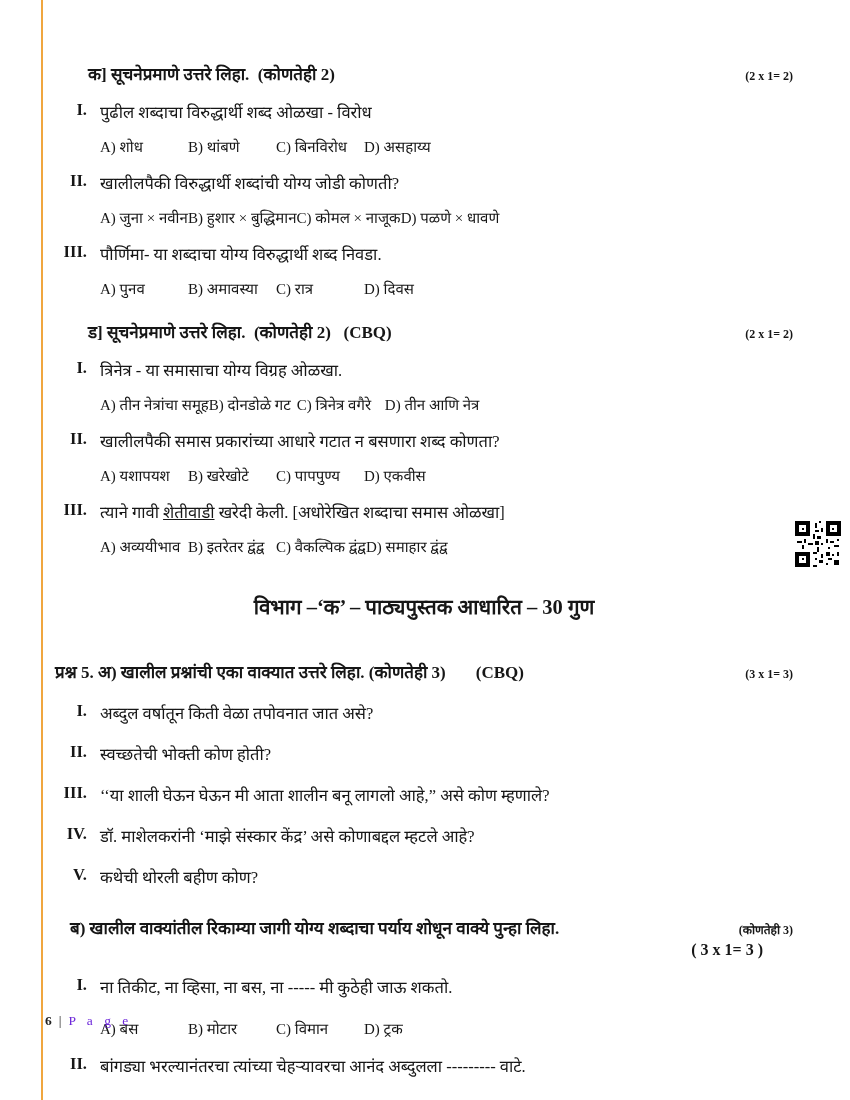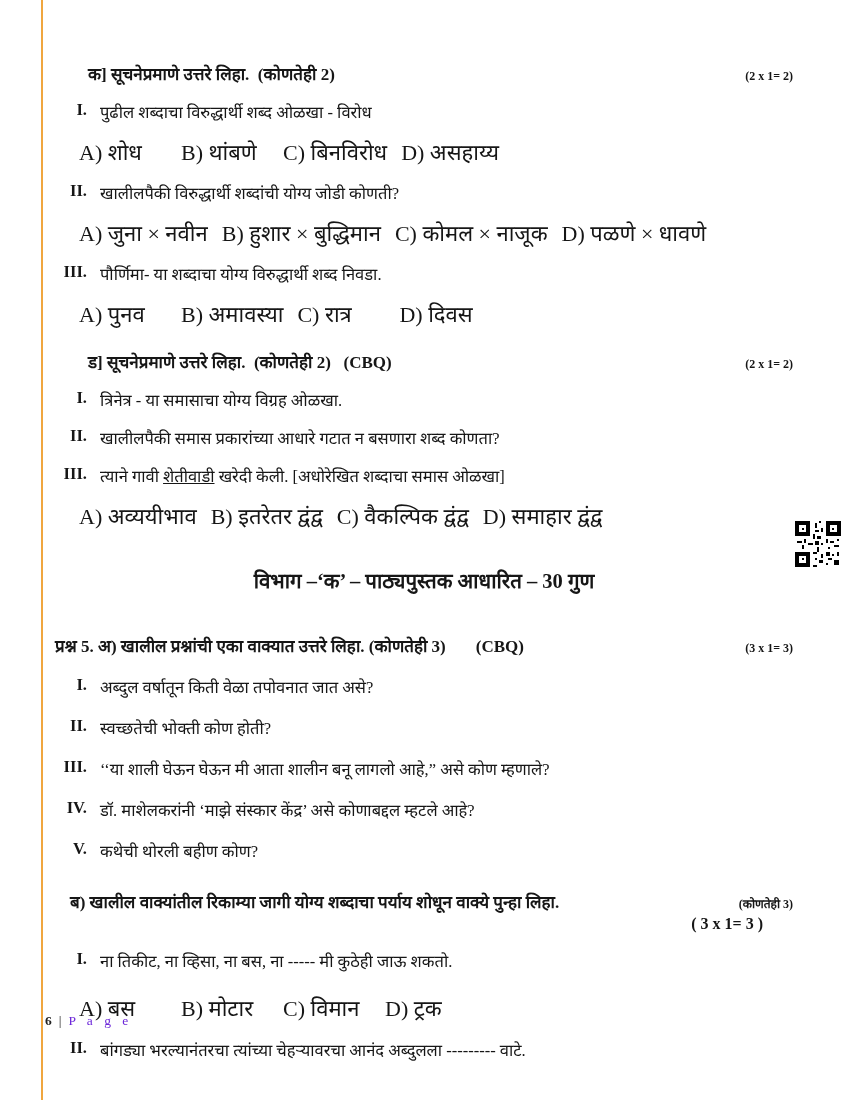--- a/index.html
+++ b/index.html
@@ -16,21 +16,21 @@
               font-weight:700; font-size:17px; white-space:pre-wrap; }
   .sec-head .title { padding-left:33px; }
   .marks { font-weight:700; font-size:12px; white-space:nowrap; }
 
   .q-row { display:flex; margin-top:15px; font-size:16.5px; }
   .q-num { width:45px; min-width:45px; text-align:right; padding-right:13px;
            font-weight:700; }
   .q-text { flex:1; }
   .ul { text-decoration:underline; }
 
-  .opts { display:flex; gap:14px; margin-top:13px; margin-left:24px; font-size:22px; }
+  .opts { display:flex; margin-top:13px; margin-left:45px; font-size:15px; }
   .opt { min-width:88px; white-space:nowrap; }
 
   .sec-d-gap { margin-top:22px; }
 
   .division-heading { text-align:center; font-weight:700; font-size:20.5px;
                       margin-top:36px; }
 
   .q5-head { margin-top:40px; }
   .q5-head .title { padding-left:0; }
   .cbq { margin-left:30px; font-weight:700; }
@@ -101,24 +101,36 @@
 
   <div class="sec-head sec-d-gap">
     <span class="title">ड] सूचनेप्रमाणे उत्तरे लिहा.  (कोणतेही 2)   (CBQ)</span>
     <span class="marks">(2 x 1= 2)</span>
   </div>
 
   <div class="q-row">
     <span class="q-num">I.</span>
     <span class="q-text">त्रिनेत्र - या समासाचा योग्य विग्रह ओळखा.</span>
   </div>
+  <div class="opts">
+    <span class="opt">A) तीन नेत्रांचा समूह</span>
+    <span class="opt">B) दोनडोळे गट</span>
+    <span class="opt">C) त्रिनेत्र वगैरे</span>
+    <span class="opt">D) तीन आणि नेत्र</span>
+  </div>
 
   <div class="q-row">
     <span class="q-num">II.</span>
     <span class="q-text">खालीलपैकी समास प्रकारांच्या आधारे गटात न बसणारा शब्द कोणता?</span>
+  </div>
+  <div class="opts">
+    <span class="opt">A) यशापयश</span>
+    <span class="opt">B) खरेखोटे</span>
+    <span class="opt">C) पापपुण्य</span>
+    <span class="opt">D) एकवीस</span>
   </div>
 
   <div class="q-row">
     <span class="q-num">III.</span>
     <span class="q-text"><span>त्याने गावी </span><span class="ul">शेतीवाडी</span><span> खरेदी केली. [अधोरेखित शब्दाचा समास ओळखा]</span></span>
   </div>
   <div class="opts">
     <span class="opt">A) अव्ययीभाव</span>
     <span class="opt">B) इतरेतर द्वंद्व</span>
     <span class="opt">C) वैकल्पिक द्वंद्व</span>

